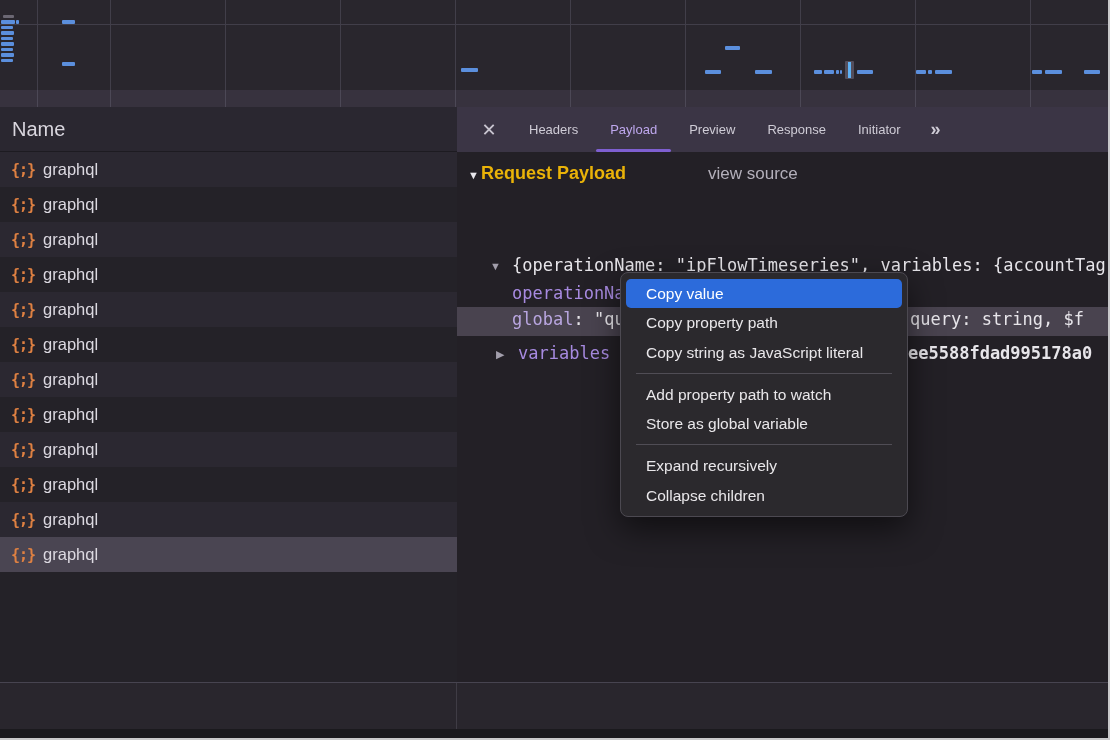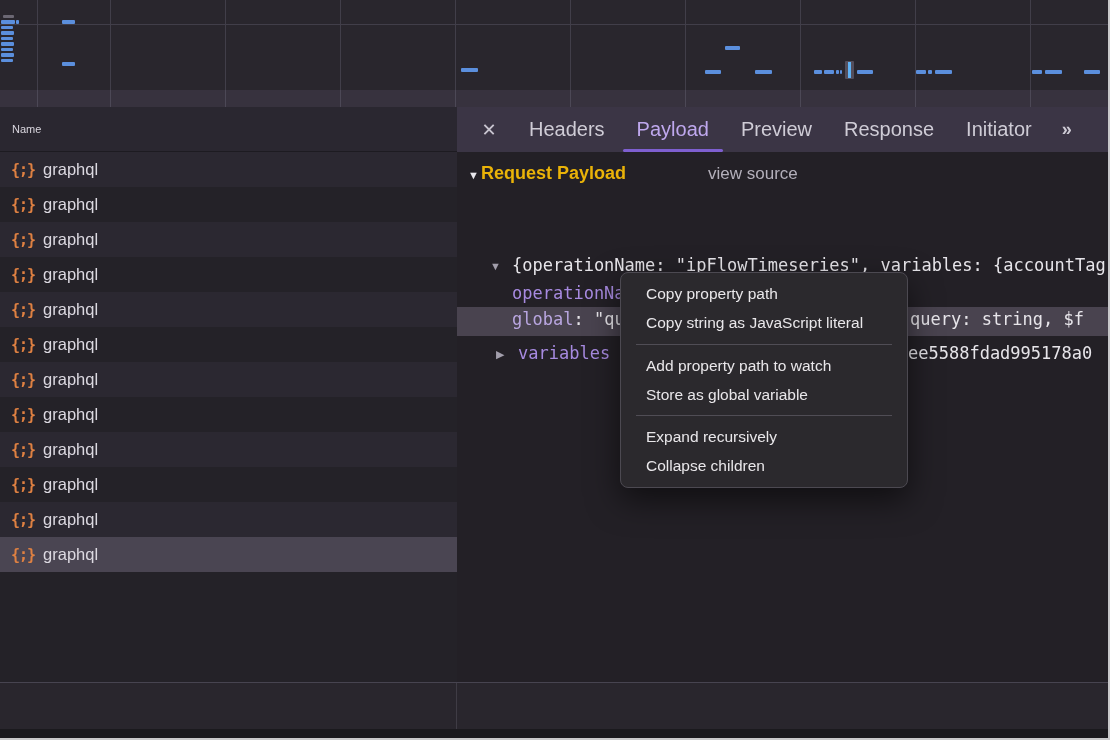--- a/index.html
+++ b/index.html
@@ -18,34 +18,34 @@
       background-image:repeating-linear-gradient(90deg,#4c4856 0 1px,transparent 1px 115px);
       background-position:110px 0;}
   .wbar{position:absolute;background:#5b8fdd;border-radius:1px;}
   .wbar.gray{background:#6b6773;}
   #ov-marker{position:absolute;background:#534e5c;border-radius:1px;}
   #ov-marker .vline{position:absolute;left:3px;top:1px;bottom:1px;width:3px;background:#5fb2f5;}
 
   
   #left-panel{position:absolute;left:0;top:107px;width:457px;bottom:55px;background:#242228;border-right:1px solid #1a191d;}
   #name-header{position:absolute;left:0;top:0;right:0;height:45px;background:#2a2730;
-      border-bottom:1px solid #1d1b21;color:#d9d6de;font-size:11px;line-height:45px;padding-left:12px;box-sizing:border-box;}
+      border-bottom:1px solid #1d1b21;color:#d9d6de;font-size:20px;line-height:45px;padding-left:12px;box-sizing:border-box;}
   #request-rows{position:absolute;left:0;top:45px;right:0;}
   .req-row{height:35px;display:flex;align-items:center;background:#2b2831;color:#dcd9e1;font-size:16.5px;}
   .req-row.alt{background:#242228;}
   .req-row.selected{background:#4a4552;}
   .req-icon{font-family:"DejaVu Sans Mono",monospace;font-weight:bold;color:#df8142;
       font-size:15px;margin:0 8px 0 11px;letter-spacing:-1px;}
 
   
   #right-panel{position:absolute;left:457px;top:107px;right:0;bottom:55px;background:#232026;}
   #tab-bar{position:absolute;left:0;top:0;right:0;height:45px;background:#3b3545;
       border-bottom:1px solid #161419;display:flex;align-items:center;}
   #close-btn{color:#c9c5d0;font-size:18px;margin:0 4px 0 20px;width:24px;text-align:center;cursor:default;}
-  .tab{position:relative;height:45px;line-height:45px;padding:0 16px;color:#cfccd6;font-size:20px;}
+  .tab{position:relative;height:45px;line-height:45px;padding:0 16px;color:#cfccd6;font-size:13px;}
   .tab.active{color:#bfa8ee;}
   .tab.active::after{content:"";position:absolute;left:2px;right:2px;bottom:0;height:3px;background:#7e5fd0;border-radius:2px;}
   #overflow-btn{color:#cfccd6;font-size:18px;letter-spacing:-2px;margin-left:14px;font-weight:bold;}
 
   
   #payload{position:absolute;left:0;top:45px;right:0;bottom:0;background:#232026;overflow:hidden;}
   .mono{font-family:"DejaVu Sans Mono",monospace;font-size:17px;}
   #section-hdr{position:absolute;left:0;top:10px;height:30px;width:100%;}
   #section-tri{position:absolute;left:11px;top:7px;color:#e9e7ec;font-size:11px;}
   #section-title{position:absolute;left:24px;top:1px;color:#eab308;font-size:18px;font-weight:bold;}
@@ -202,31 +202,32 @@
       </div>
 
       <div class="tree-row" id="row-query" style="top:155px;">
         <span class="code mono" style="left:55px;"><span class="key-sel">global</span><span class="plain">: </span><span class="plain">"qu</span></span>
         <span class="code mono plain" style="left:453px;">query: string, $f</span>
       </div>
 
       <div class="tree-row" style="top:189px;">
         <span class="tri" style="left:39px;">▶</span>
         <span class="code mono key" style="left:61px;">variables</span>
-        <span class="code mono plain" style="left:451px;">ee5588fdad995178a0</span>
+        <span class="code mono plain" style="left:451px;font-weight:bold;">ee5588fdad995178a0</span>
       </div>
     </div>
   </div>
 
   <div id="footer">
     <div class="vdiv"></div>
   </div>
   <div id="bottom-bar"></div>
 
   <div id="context-menu">
+      <div class="menu-item hl">Copy value</div>
       <div class="menu-item">Copy property path</div>
       <div class="menu-item">Copy string as JavaScript literal</div>
       <div class="menu-sep"></div>
       <div class="menu-item">Add property path to watch</div>
       <div class="menu-item">Store as global variable</div>
       <div class="menu-sep"></div>
       <div class="menu-item">Expand recursively</div>
       <div class="menu-item">Collapse children</div>
     </div>
 

